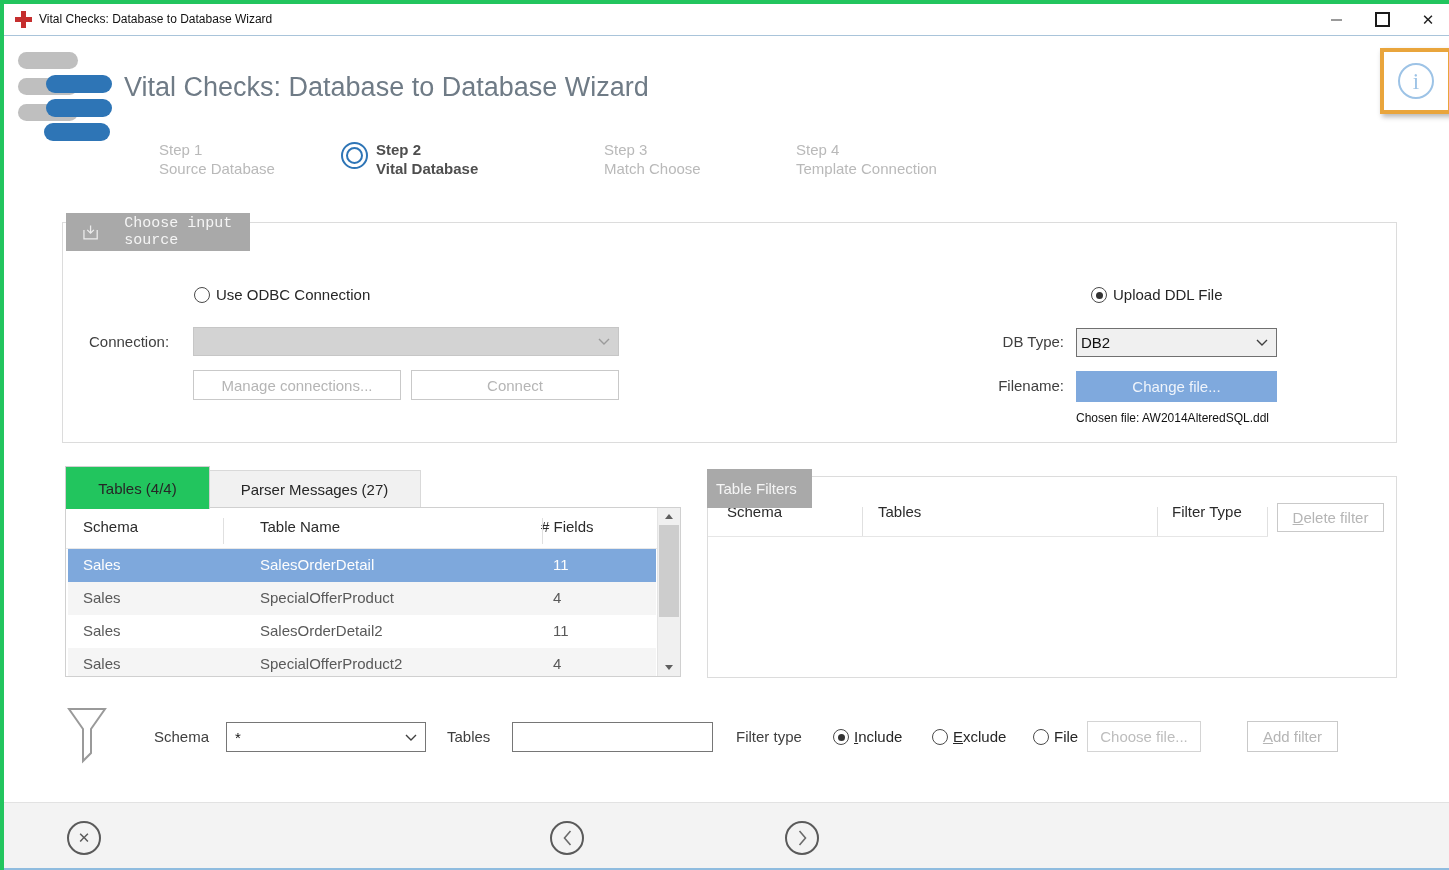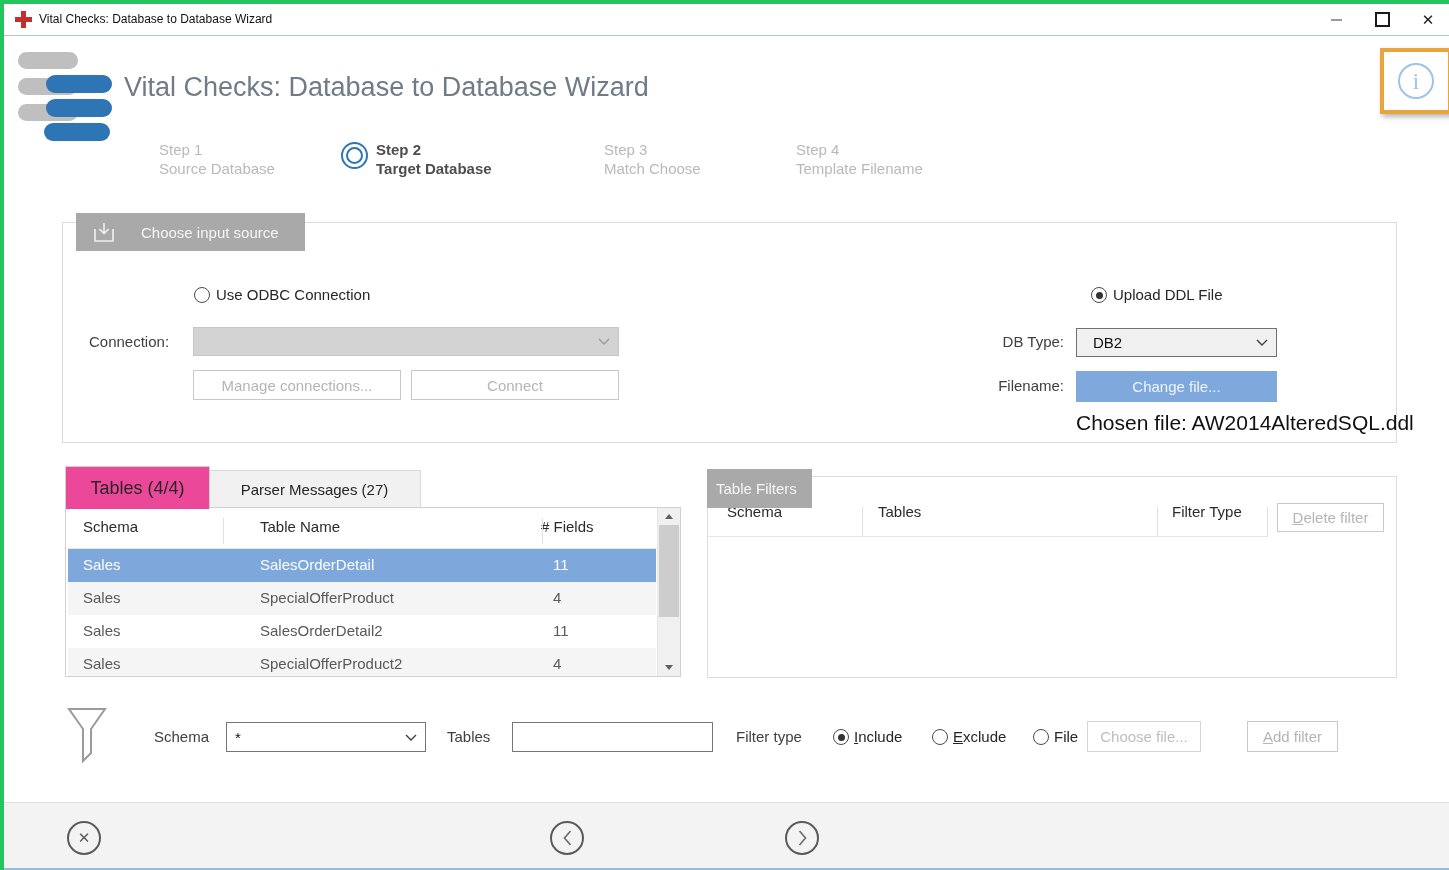--- a/index.html
+++ b/index.html
@@ -30,43 +30,43 @@
   
   .step{position:absolute;top:136px;font-size:15px;line-height:19px;color:#B9B9B9;}
   .step.active{color:#4E4E4E;font-weight:bold;}
   .step-ring{position:absolute;left:337px;top:138px;width:23px;height:23px;border:2px solid #2E75B6;border-radius:50%;display:flex;align-items:center;justify-content:center;}
   .step-ring .inner{width:13px;height:13px;border:2px solid #2E75B6;border-radius:50%;}
 
   
   .groupbox{position:absolute;border:1px solid #DCDCDC;background:#fff;}
   .graytab{position:absolute;background:#A9A9A9;color:#F5F5F5;font-size:15px;display:flex;align-items:center;z-index:3;}
   .gb-source{left:58px;top:218px;width:1333px;height:219px;}
-  .tab-source{left:72px;top:209px;width:229px;height:38px;}
+  .tab-source{left:62px;top:209px;width:184px;height:38px;font-family:Liberation Mono, monospace;}
   .tab-source .lbl{margin-left:24px;}
   .tab-source svg{margin-left:15px;}
 
   .field-label{position:absolute;font-size:15px;color:#3F3F3F;}
   .radio{position:absolute;width:14px;height:14px;border:1px solid #4a4a4a;border-radius:50%;background:#fff;display:flex;align-items:center;justify-content:center;}
   .radio .dot{width:7px;height:7px;border-radius:50%;background:#333;display:none;}
   .radio.checked .dot{display:block;}
   .radio-label{position:absolute;font-size:15px;color:#262626;}
 
   .combo{position:absolute;display:flex;align-items:center;box-sizing:border-box;font-size:15px;}
   .combo .chev{margin-left:auto;margin-right:8px;display:flex;}
   .combo-disabled{background:#D3D3D3;border:1px solid #C6C6C6;color:#808080;}
-  .combo-enabled{background:#F0F0F0;border:1px solid #707070;color:#111;padding-left:16px;}
+  .combo-enabled{background:#F0F0F0;border:1px solid #707070;color:#111;padding-left:4px;}
   .combo-white{background:#fff;border:1px solid #767676;color:#111;padding-left:8px;}
 
   .btn{position:absolute;box-sizing:border-box;display:flex;align-items:center;justify-content:center;font-size:15px;}
   .btn-disabled{background:#fff;border:1px solid #C9C9C9;color:#B5B5B5;}
   .btn-blue{background:#7FA9DD;border:none;color:#EFF4FB;}
-  .chosen-file{position:absolute;left:1072px;top:407px;font-size:21px;color:#111;}
-
-  
-  .tab-white{position:absolute;left:61px;top:462px;width:143px;height:42px;background:#ec4899;border:1px solid #D0D0D0;border-bottom:none;z-index:2;display:flex;align-items:center;justify-content:center;font-size:18px;color:#262626;}
+  .chosen-file{position:absolute;left:1072px;top:407px;font-size:12px;color:#111;}
+
+  
+  .tab-white{position:absolute;left:61px;top:462px;width:143px;height:42px;background:#22c55e;border:1px solid #D0D0D0;border-bottom:none;z-index:2;display:flex;align-items:center;justify-content:center;font-size:15px;color:#262626;}
   .tab-grey{position:absolute;left:204px;top:466px;width:213px;height:38px;background:#F1F1F1;border:1px solid #D9D9D9;box-sizing:border-box;display:flex;align-items:center;justify-content:center;font-size:15px;color:#262626;}
   .listbox{position:absolute;left:61px;top:503px;width:616px;height:170px;border:1px solid #D0D0D0;background:#fff;box-sizing:border-box;overflow:hidden;}
   .lb-header{position:relative;height:40px;border-bottom:1px solid #E8E8E8;font-size:15px;color:#2B2B2B;}
   .lb-header span{position:absolute;top:10px;}
   .lb-h-schema{left:17px;}
   .lb-h-table{left:194px;}
   .lb-h-fields{left:475px;}
   .lb-sep{position:absolute;top:6px;width:1px;height:26px;background:#E0E0E0;}
   .trow{position:relative;margin-left:2px;width:588px;height:33px;font-size:15px;color:#595959;background:#fff;}
   .trow.alt{background:#F5F5F5;}
@@ -136,29 +136,29 @@
 
   <div class="step" style="left:155px">
     <div>Step 1</div>
     <div>Source Database</div>
   </div>
   <div class="step-ring">
       <div class="inner"></div>
     </div>
   <div class="step active" style="left:372px">
     <div>Step 2</div>
-    <div>Target Database</div>
+    <div>Vital Database</div>
   </div>
   <div class="step" style="left:600px">
     <div>Step 3</div>
     <div>Match Choose</div>
   </div>
   <div class="step" style="left:792px">
     <div>Step 4</div>
-    <div>Template Filename</div>
+    <div>Template Connection</div>
   </div>
 
   <div class="groupbox gb-source"></div>
   <div class="graytab tab-source">
     <svg width="26" height="23" viewBox="0 0 26 23">
       <path d="M13 2 v10 M8.5 8 L13 12.5 L17.5 8" fill="none" stroke="#EDEDED" stroke-width="1.7"></path>
       <path d="M4 8 V20 H22 V8" fill="none" stroke="#EDEDED" stroke-width="1.7"></path>
     </svg>
     <span class="lbl">Choose input source</span>
   </div>

